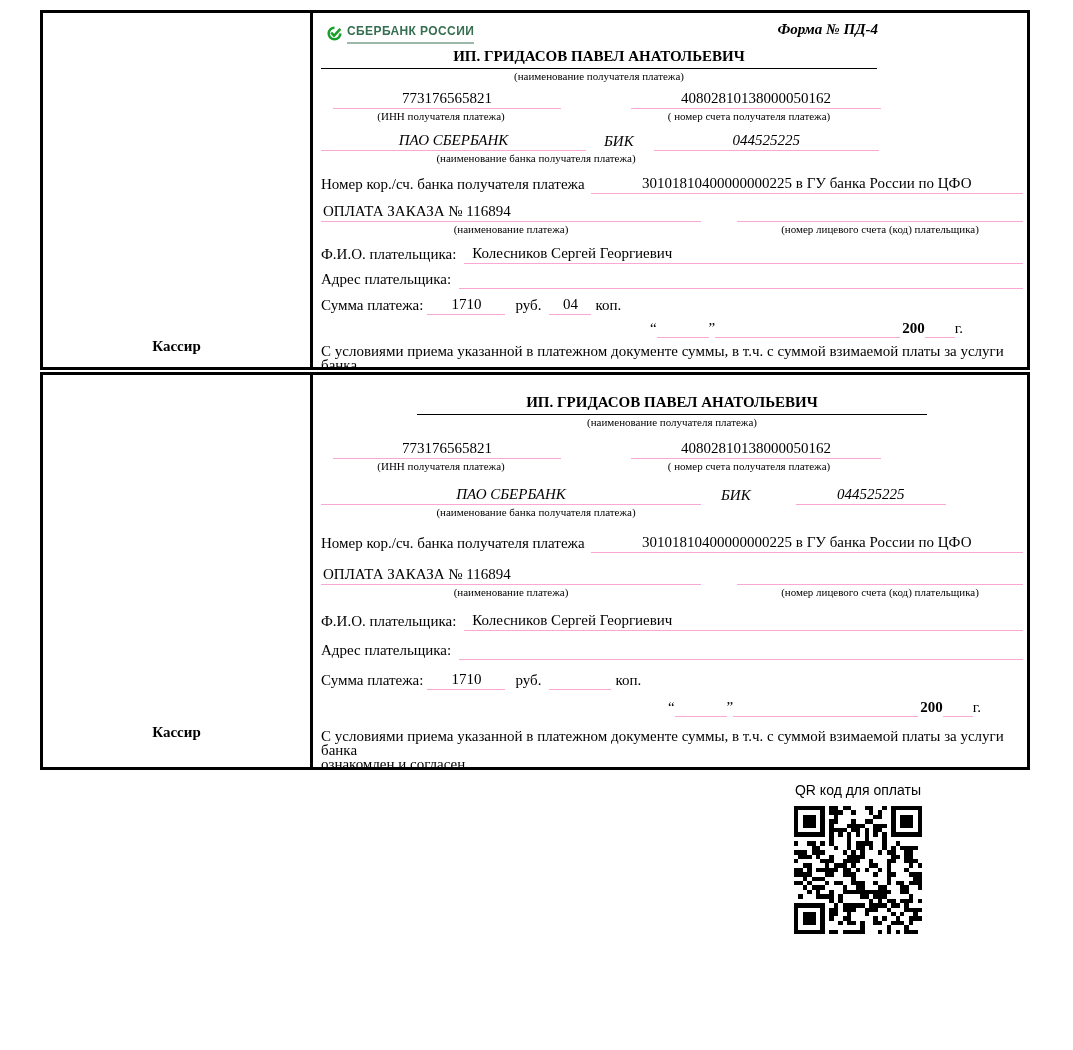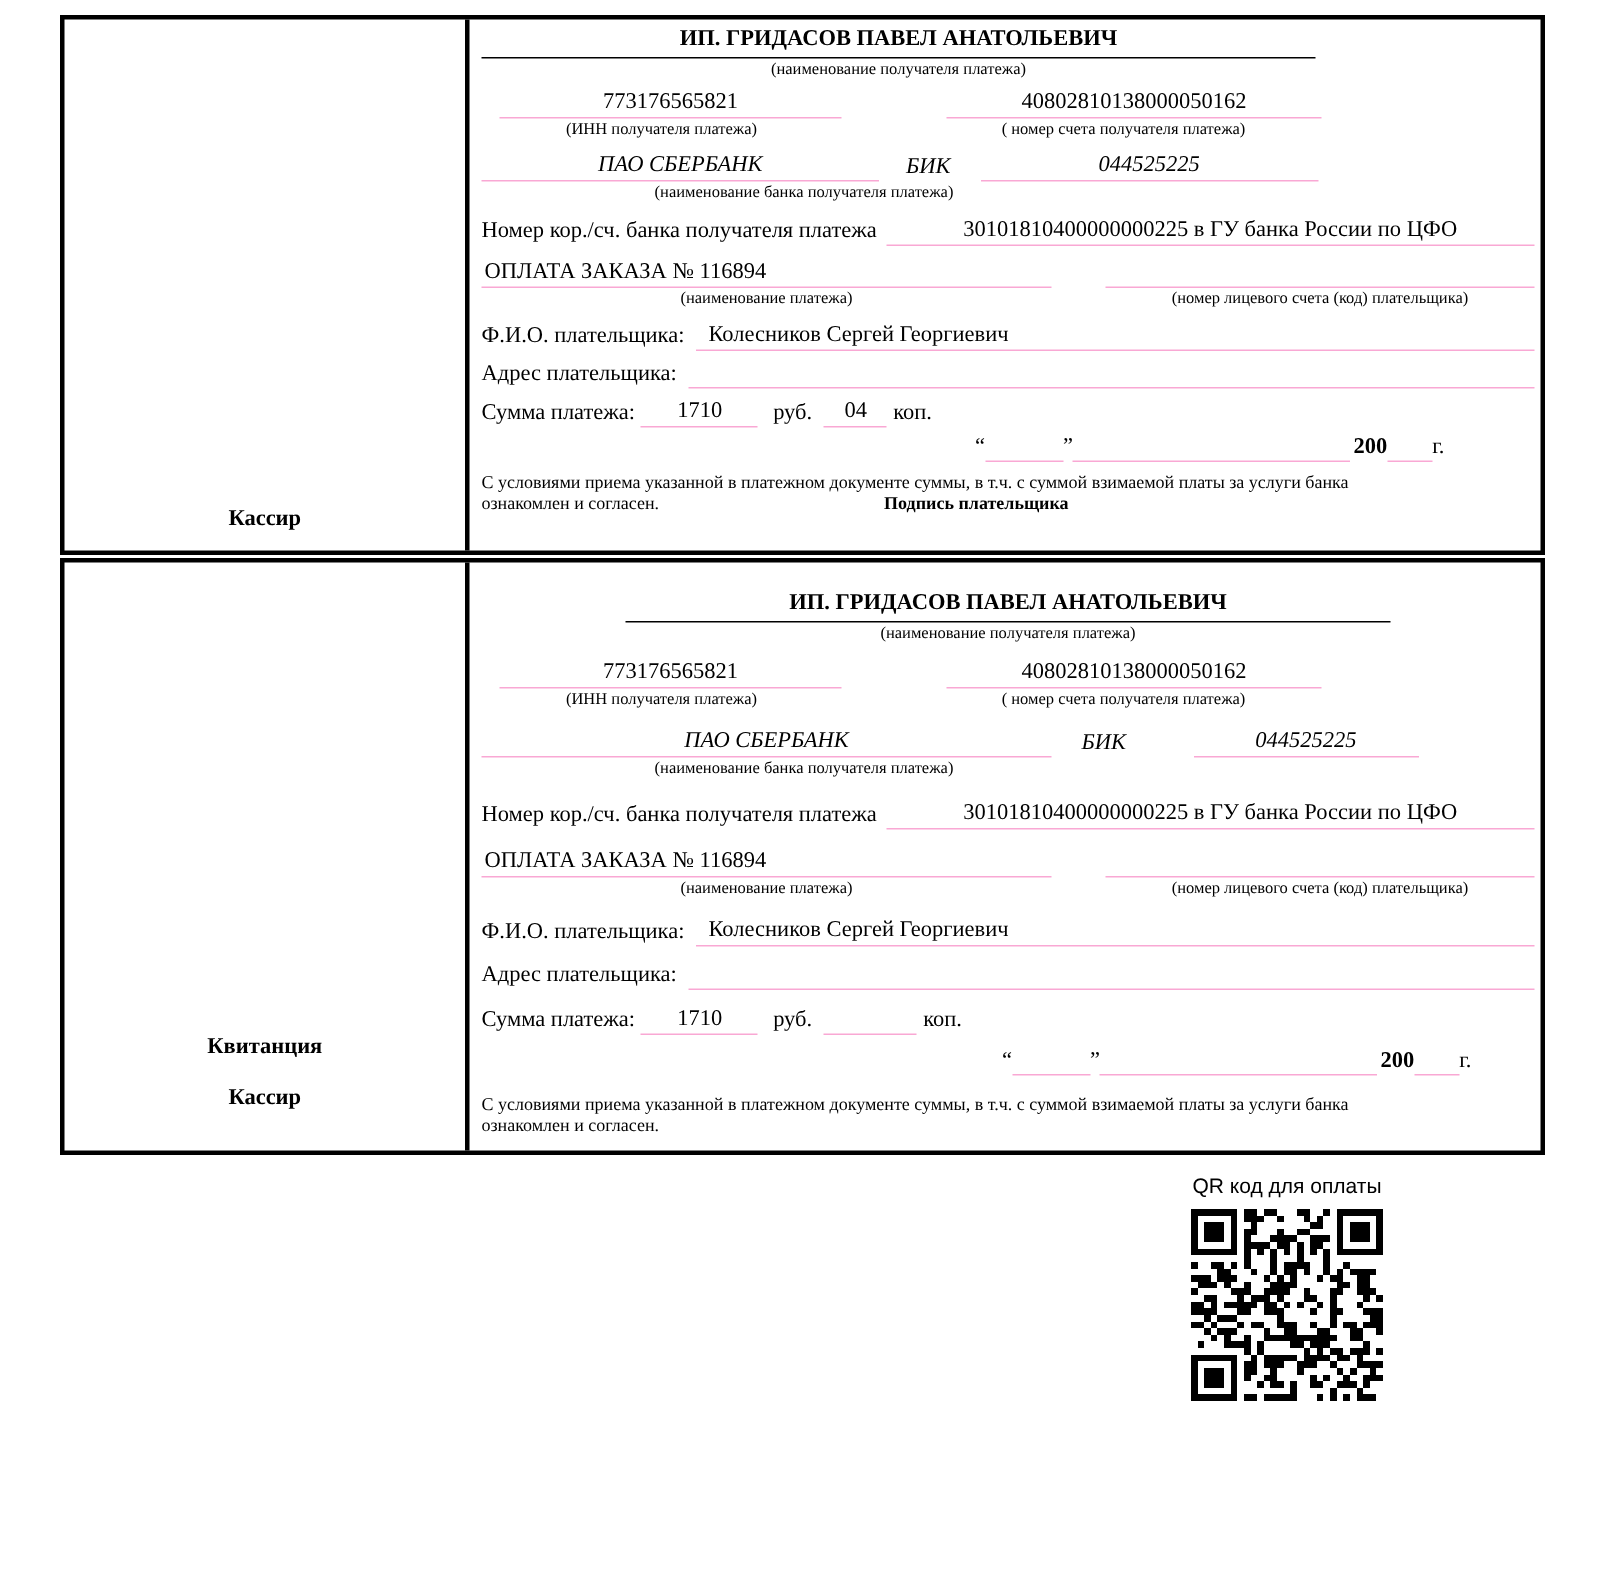--- a/index.html
+++ b/index.html
@@ -70,21 +70,21 @@
   .sum-row { margin-top:6px; }
   .sum-ul { width:78px; margin-left:4px; text-align:center; }
   .rub { margin-left:10px; }
   .kop-ul { width:42px; margin-left:8px; text-align:center; }
   .kop { margin-left:4px; }
 
   .date-row { margin-top:4px; display:flex; justify-content:flex-end; align-items:flex-end; margin-right:60px; }
   .dt1 { width:52px; } .dt2 { width:185px; } .dt3 { width:30px; }
   .yr { margin-left:2px;font-weight:bold; }
 
-  .terms { font-size:12px; line-height:14px; margin-top:6px; }
+  .terms { font-size:15px; line-height:14px; margin-top:6px; }
   .terms2 { display:flex; }
   .sig { font-weight:bold; font-size:12px; line-height:14px; margin-left:150px; }
   .sig-center { font-weight:bold; font-size:12px; text-align:center; margin-top:8px; }
 
   
   .b .inn-row { margin-top:10px; }
   .b .bank-row { margin-top:12px; }
   .b .bank-ul { width:380px; }
   .b .bik-label { margin-left:20px; }
   .b .bik-ul { width:150px; margin-left:45px; }
@@ -105,20 +105,30 @@
 <body>
 
 <div class="page">
 
   <div class="box box-top">
     <div class="side">
       <div class="side-label kassir-top">Кассир</div>
     </div>
     <div class="content">
 
+      <div class="header-row">
+        <div class="logo">
+          <svg class="logo-mark" width="15" height="15" viewBox="0 0 18 18">
+            <path d="M9 2 A7 7 0 1 0 16 9" fill="none" stroke="#1a9f29" stroke-width="3"></path>
+            <path d="M5 8 l3.5 3.5 L16 3.5" fill="none" stroke="#1a9f29" stroke-width="3"></path>
+          </svg>
+          <span class="logo-text">СБЕРБАНК РОССИИ</span>
+        </div>
+        <div class="form-label">Форма № ПД-4</div>
+      </div>
 
       <div class="payee payee-top">ИП. ГРИДАСОВ ПАВЕЛ АНАТОЛЬЕВИЧ</div>
       <div class="caption cap-payee-top">(наименование получателя платежа)</div>
 
       <div class="row inn-row">
         <span class="ul inn-ul">773176565821</span>
         <span class="ul acct-ul">40802810138000050162</span>
       </div>
       <div class="row cap-row">
         <span class="caption cap-inn">(ИНН получателя платежа)</span>
@@ -177,21 +187,20 @@
       <div class="terms2">
         <span class="terms" style="margin-top:0">ознакомлен и согласен.</span>
         <span class="sig">Подпись плательщика</span>
       </div>
 
     </div>
   </div>
 
   <div class="box box-bottom">
     <div class="side">
-      <div class="side-label kvit">Квитанция</div>
       <div class="side-label kassir-b">Кассир</div>
     </div>
     <div class="content b">
 
       <div class="payee payee-bottom">ИП. ГРИДАСОВ ПАВЕЛ АНАТОЛЬЕВИЧ</div>
       <div class="caption cap-payee-bottom">(наименование получателя платежа)</div>
 
       <div class="row inn-row">
         <span class="ul inn-ul">773176565821</span>
         <span class="ul acct-ul">40802810138000050162</span>

